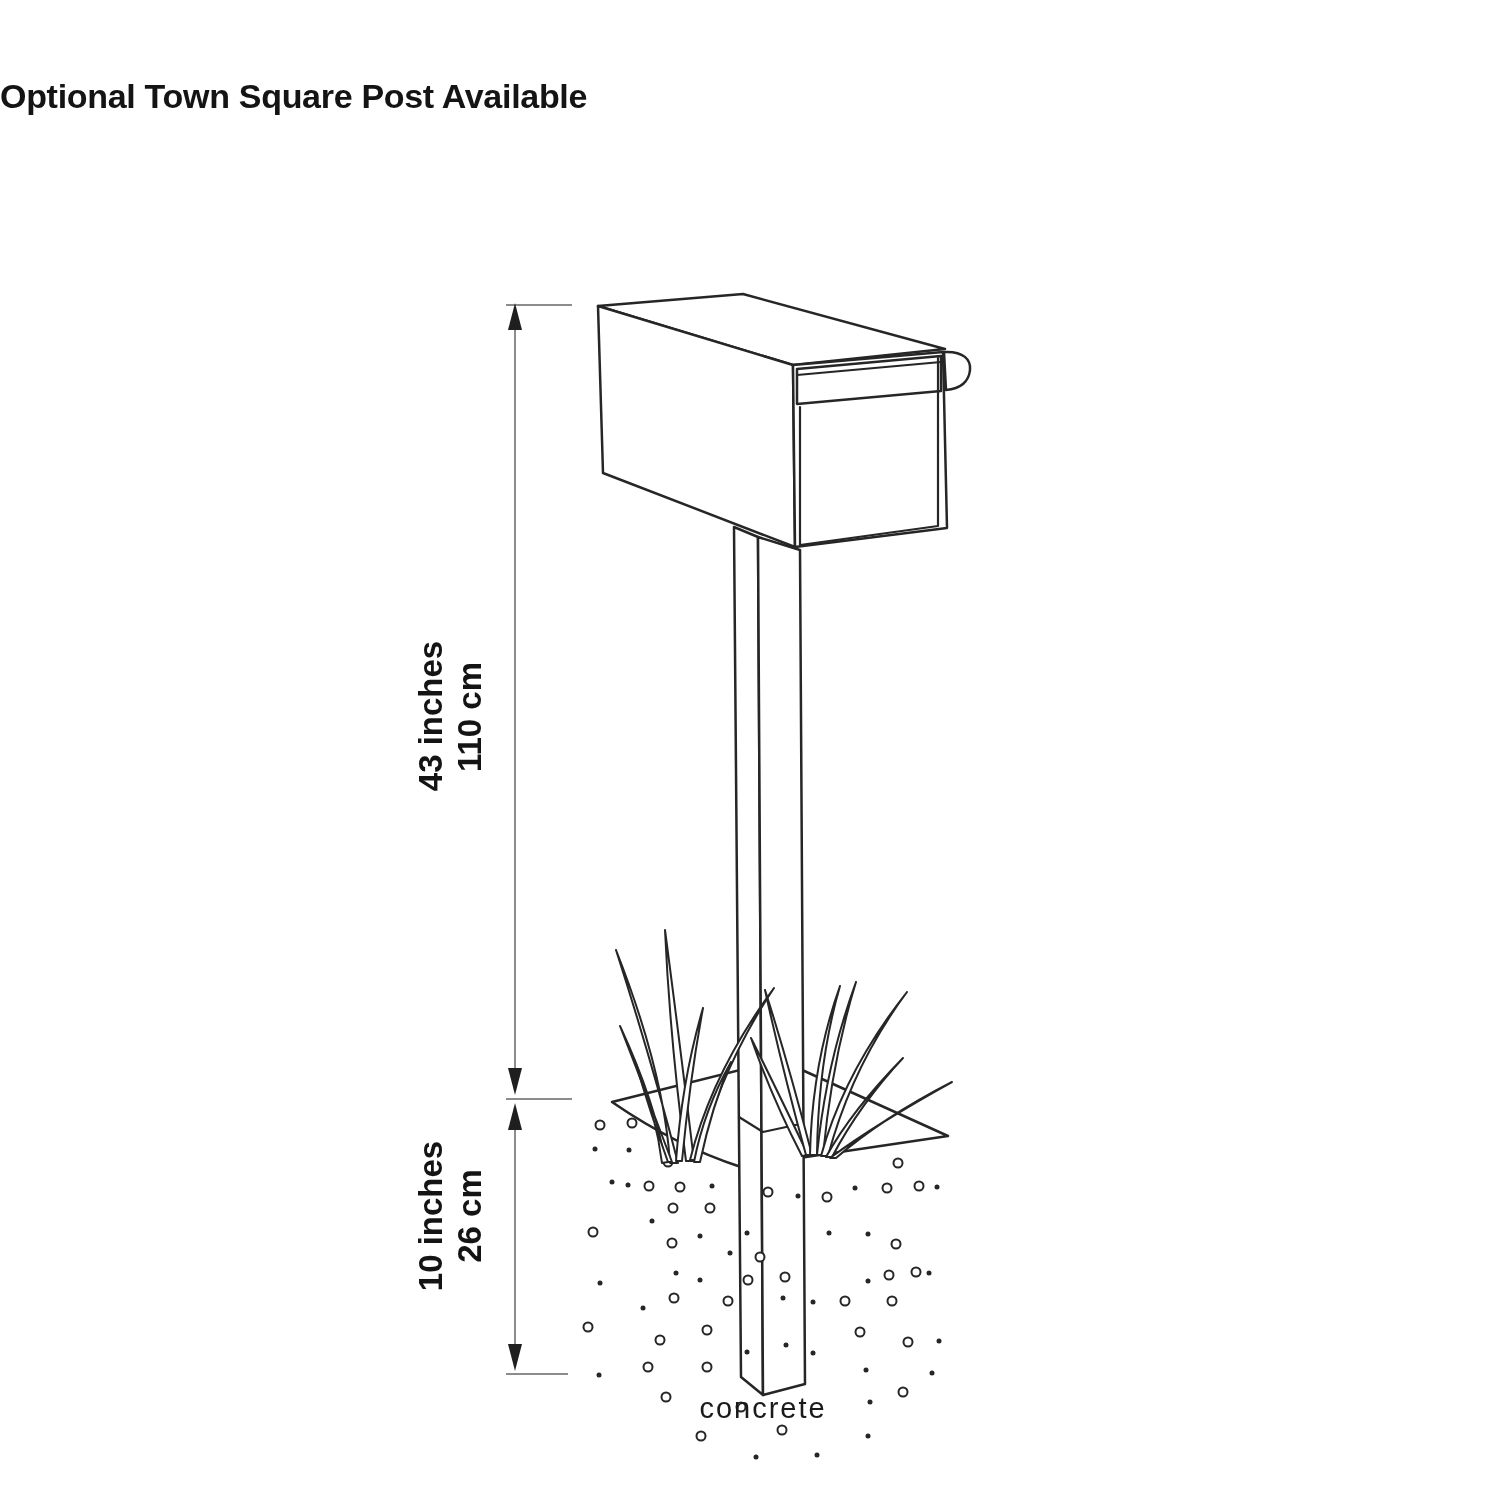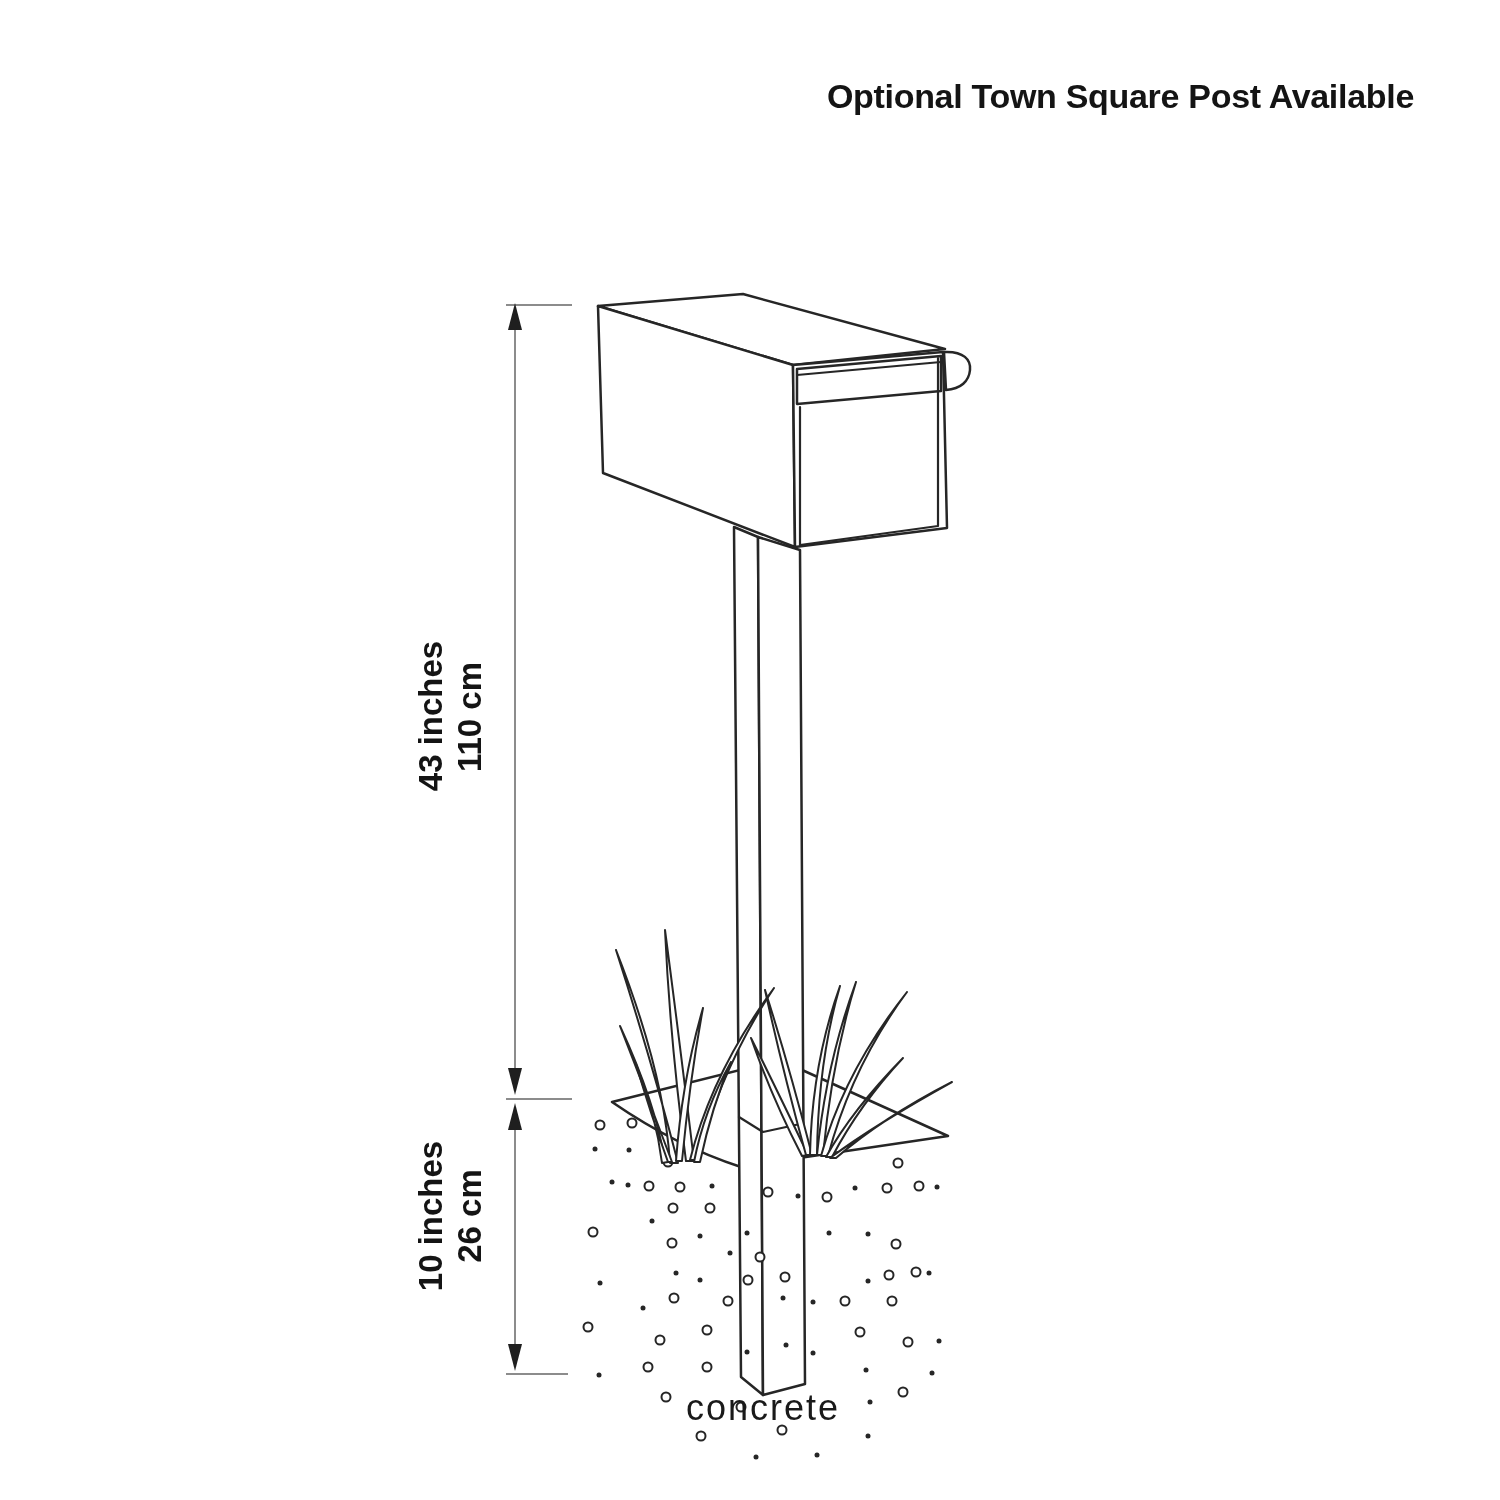--- a/index.html
+++ b/index.html
@@ -3,21 +3,21 @@
 <meta charset="utf-8">
 <style>
   html,body{margin:0;padding:0;}
   body{
     width:1500px;height:1500px;position:relative;overflow:hidden;
     background:#ffffff;
     font-family:"Liberation Sans", sans-serif;
   }
   .title-block{
     position:absolute;top:72px;left:0;width:1414px;
-    text-align:right;color:#141414;
+    text-align:left;color:#141414;
     font-weight:700;font-size:34px;line-height:48px;letter-spacing:-0.3px;
   }
   .figure-svg{position:absolute;left:0;top:0;}
 
   
   .draw{fill:#ffffff;stroke:#262626;stroke-width:2.5;stroke-linejoin:round;}
   .draw-line{fill:none;stroke:#262626;stroke-width:2.2;stroke-linecap:round;stroke-linejoin:round;}
   .blade{fill:#ffffff;stroke:#262626;stroke-width:2;stroke-linejoin:round;}
   .dim-line{stroke:#8c8c8c;stroke-width:2;fill:none;}
   .dim-arrow{fill:#1f1f1f;stroke:none;}
@@ -28,21 +28,21 @@
   .vlabel{position:absolute;width:0;height:0;}
   .vlabel>span{
     position:absolute;left:0;top:0;white-space:nowrap;
     transform:translate(-50%,-50%) rotate(-90deg);
     font-weight:700;font-size:33px;color:#141414;letter-spacing:0px;
   }
   .hlabel{position:absolute;width:0;height:0;}
   .hlabel>span{
     position:absolute;left:0;top:0;white-space:nowrap;
     transform:translate(-50%,-50%);
-    font-weight:400;font-size:36px;color:#1a1a1a;letter-spacing:2px;
+    font-weight:400;font-size:29px;color:#1a1a1a;letter-spacing:2px;
   }
 </style>
 </head>
 <body>
 
 <div class="title-block">
   <div>Optional Town Square Post Available</div>
 </div>
 
 <svg class="figure-svg" width="1500" height="1500" viewBox="0 0 1500 1500">

